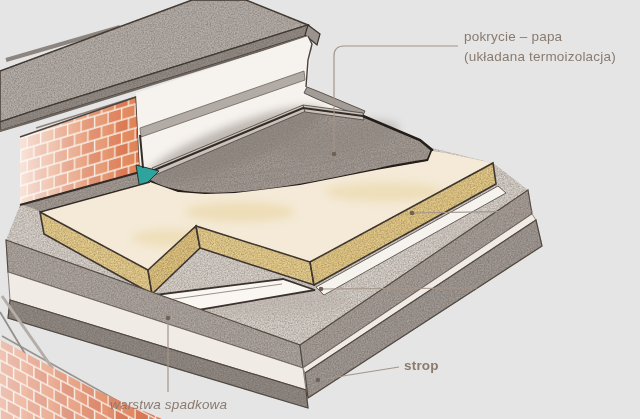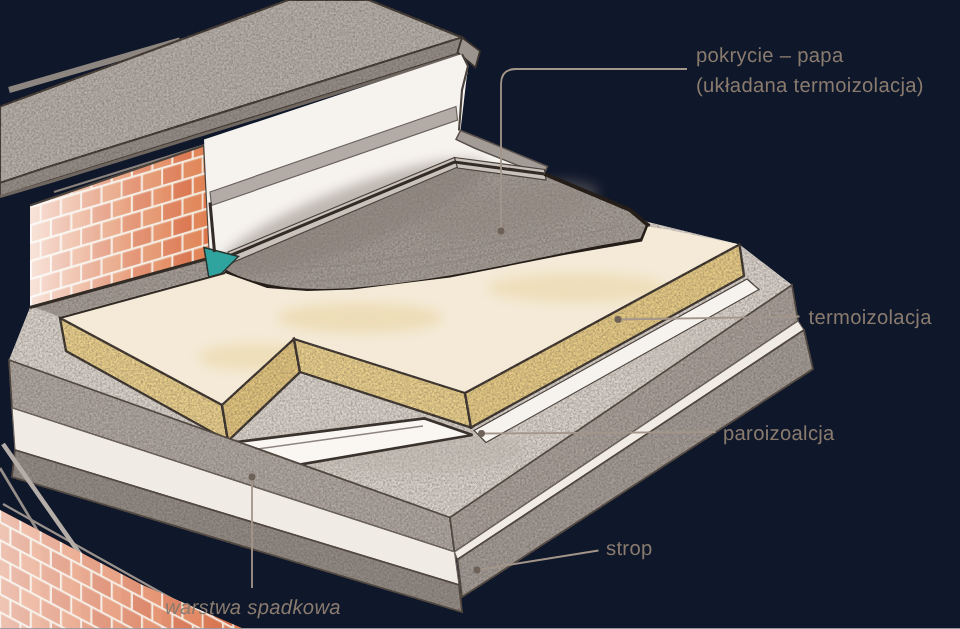--- a/index.html
+++ b/index.html
@@ -1,16 +1,16 @@
 <!DOCTYPE html>
 <html><head>
 <meta charset="utf-8">
 <style>
   html,body{margin:0;padding:0;background:#ffffff;}
-  .stage{position:relative;width:640px;height:419px;background:#0f172a;overflow:hidden;
+  .stage{position:relative;width:640px;height:419px;background:#e5e5e5;overflow:hidden;
          font-family:"Liberation Sans",sans-serif;}
   .stage svg{position:absolute;left:0;top:0;}
   .lbl{position:absolute;font-size:13.5px;line-height:20px;color:#8a7b6f;letter-spacing:.2px;white-space:nowrap;}
 </style>
 </head>
 <body>
 
 <div class="stage">
 <svg width="640" height="419" viewBox="0 0 640 419">
   <defs>
@@ -149,17 +149,15 @@
     <circle cx="321" cy="289" r="2.3"></circle>
     <circle cx="318" cy="380" r="2.3"></circle>
     <circle cx="168" cy="318" r="2.3"></circle>
   </g>
 </svg>
 
   <div class="lbl" style="left:464px;top:27px;">
     <div>pokrycie – papa</div>
     <div>(układana termoizolacja)</div>
   </div>
-  <div class="lbl" style="left:539px;top:202px;">termoizolacja</div>
-  <div class="lbl" style="left:482px;top:279px;">paroizoalcja</div>
-  <div class="lbl" style="left:404px;top:356px;">strop</div>
+  <div class="lbl" style="left:404px;top:356px;font-weight:bold;">strop</div>
   <div class="lbl" style="left:110px;top:395px;font-style:italic;">warstwa spadkowa</div>
 </div>
 
 </body></html>

